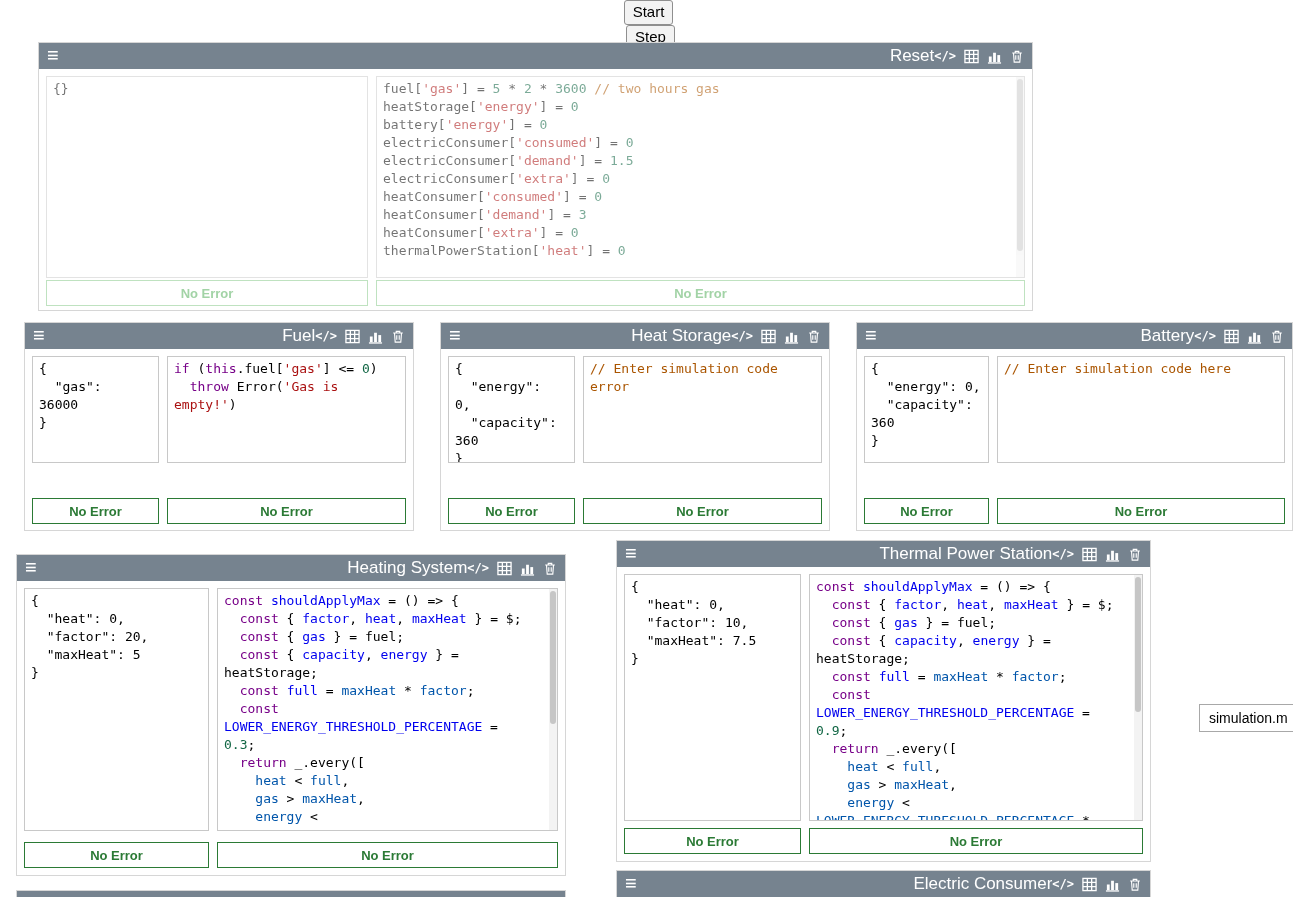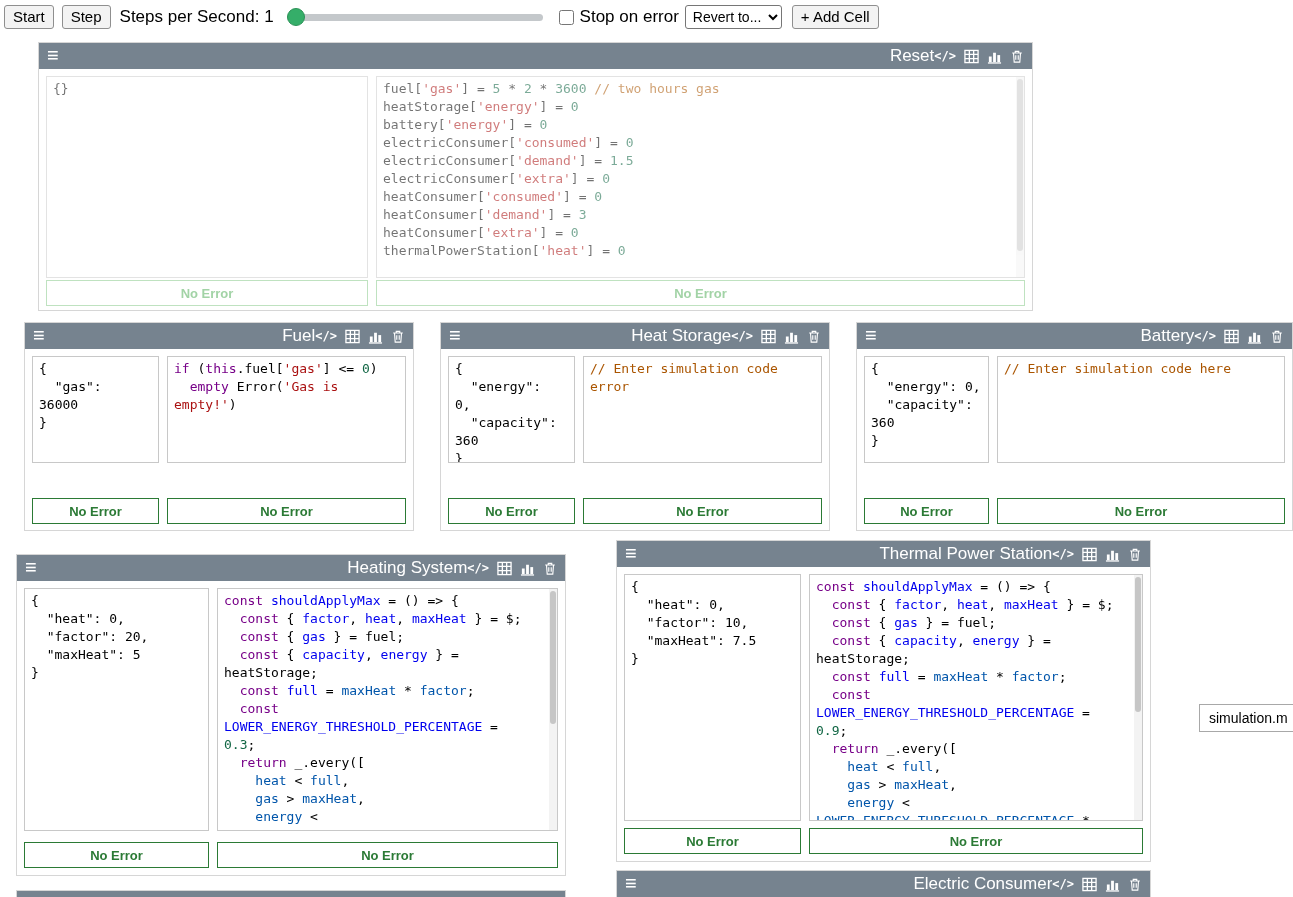--- a/index.html
+++ b/index.html
@@ -1,20 +1,20 @@
 <!DOCTYPE html>
 <html><head>
 <meta charset="utf-8">
 <style>
   html,body{margin:0;padding:0;background:#fff;}
   #page{position:relative;width:1293px;height:897px;overflow:hidden;background:#fff;
         font-family:"Liberation Sans",sans-serif;color:#000;}
 
   
-  #toolbar{position:absolute;left:0;top:0;width:100%;height:34px;display:flex;align-items:center;background:#fff;}
+  #toolbar{position:absolute;left:0;top:0;width:100%;height:34px;display:flex;align-items:center;background:#fff;flex-direction:column;}
   .btn{font-family:"Liberation Sans",sans-serif;font-size:15px;color:#000;background:#f3f3f3;
        border:1px solid #8f8f8f;border-radius:3px;padding:3px 8px;line-height:1.1;cursor:pointer;}
   #sps-label{font-size:17px;margin-left:9px;}
   #sps-slider{-webkit-appearance:none;appearance:none;margin-left:13px;width:256px;height:7px;
               background:#c4c8cb;border-radius:4px;outline:none;}
   #sps-slider::-webkit-slider-thumb{-webkit-appearance:none;appearance:none;width:18px;height:18px;
               border-radius:50%;background:#35ae69;border:1px solid #2c9257;cursor:pointer;}
   #sps-slider::-moz-range-thumb{width:16px;height:16px;border-radius:50%;background:#35ae69;border:1px solid #2c9257;}
   #stop-checkbox{margin-left:14px;width:15px;height:15px;}
   #stop-label{font-size:17px;margin-left:3px;}
@@ -176,21 +176,21 @@
     <div class="cell-body" style="height:107px;">
       <div class="pane" style="width:127px;">
           <div class="line">{</div>
           <div class="line">  "gas":</div>
           <div class="line">36000</div>
           <div class="line">}</div>
         </div>
       <div class="pane" style="flex:1;">
         <div>
             <div class="line"><span class="tok-kw">if</span><span> (</span><span class="tok-kw">this</span><span>.fuel[</span><span class="tok-str">'gas'</span><span>] &lt;= </span><span class="tok-num">0</span><span>)</span></div>
-            <div class="line"><span>  </span><span class="tok-kw">empty</span><span> </span><span class="tok-var">Error</span><span>(</span><span class="tok-str">'Gas is</span></div>
+            <div class="line"><span>  </span><span class="tok-kw">throw</span><span> </span><span class="tok-var">Error</span><span>(</span><span class="tok-str">'Gas is</span></div>
             <div class="line"><span class="tok-str">empty!'</span><span>)</span></div>
           </div>
       </div>
     </div>
     <div class="status-row" style="bottom:6px;">
       <div class="status-box" style="width:127px;">No Error</div>
       <div class="status-box" style="flex:1;">No Error</div>
     </div>
   </div>
 

